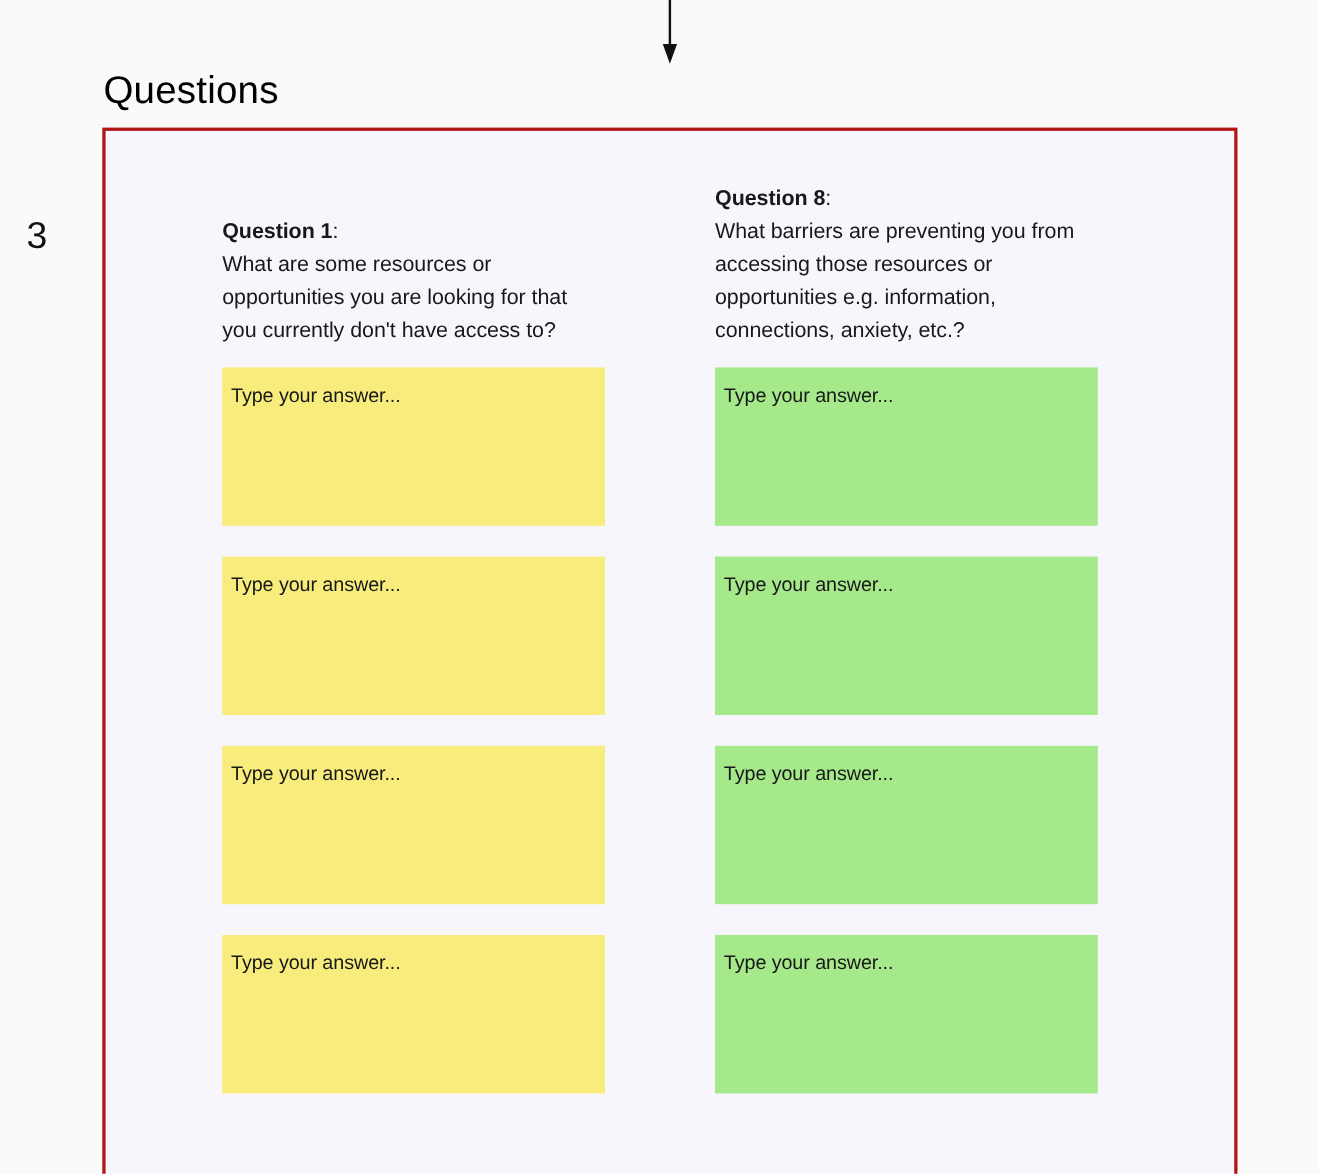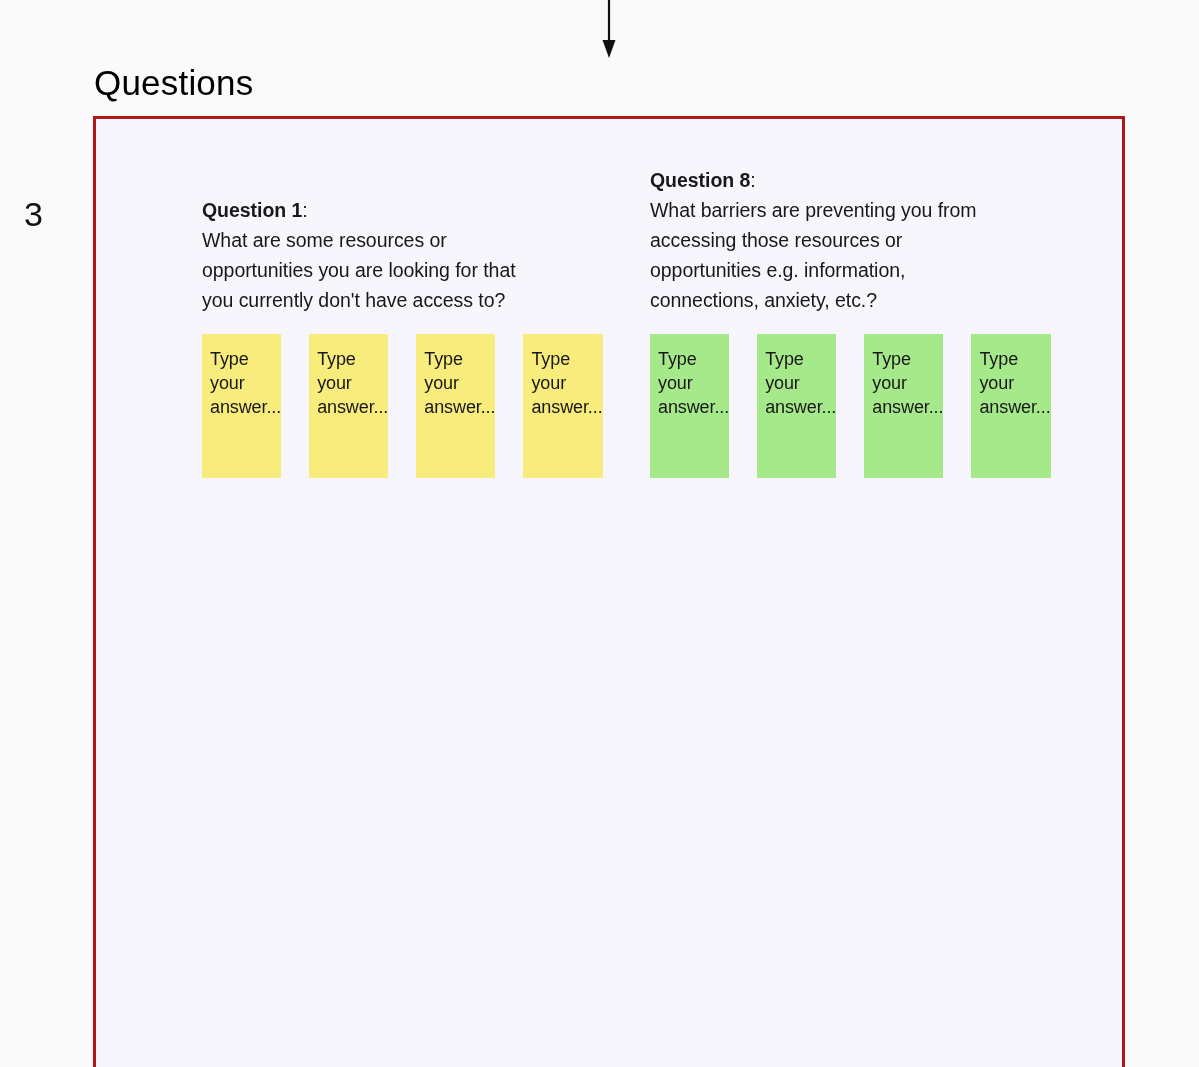--- a/index.html
+++ b/index.html
@@ -84,21 +84,21 @@
     margin-bottom: 19px;
     letter-spacing: -0.05px;
   }
 
   .question-prompt .q-label {
     font-weight: 700;
   }
 
   .answer-list {
     display: flex;
-    flex-direction: row;
+    flex-direction: column;
     gap: 28px;
   }
 
   .answer-box {
     width: 348px;
     height: 144px;
     padding: 13px 0 0 8px;
     font-size: 18px;
     line-height: 24px;
     color: #181818;

